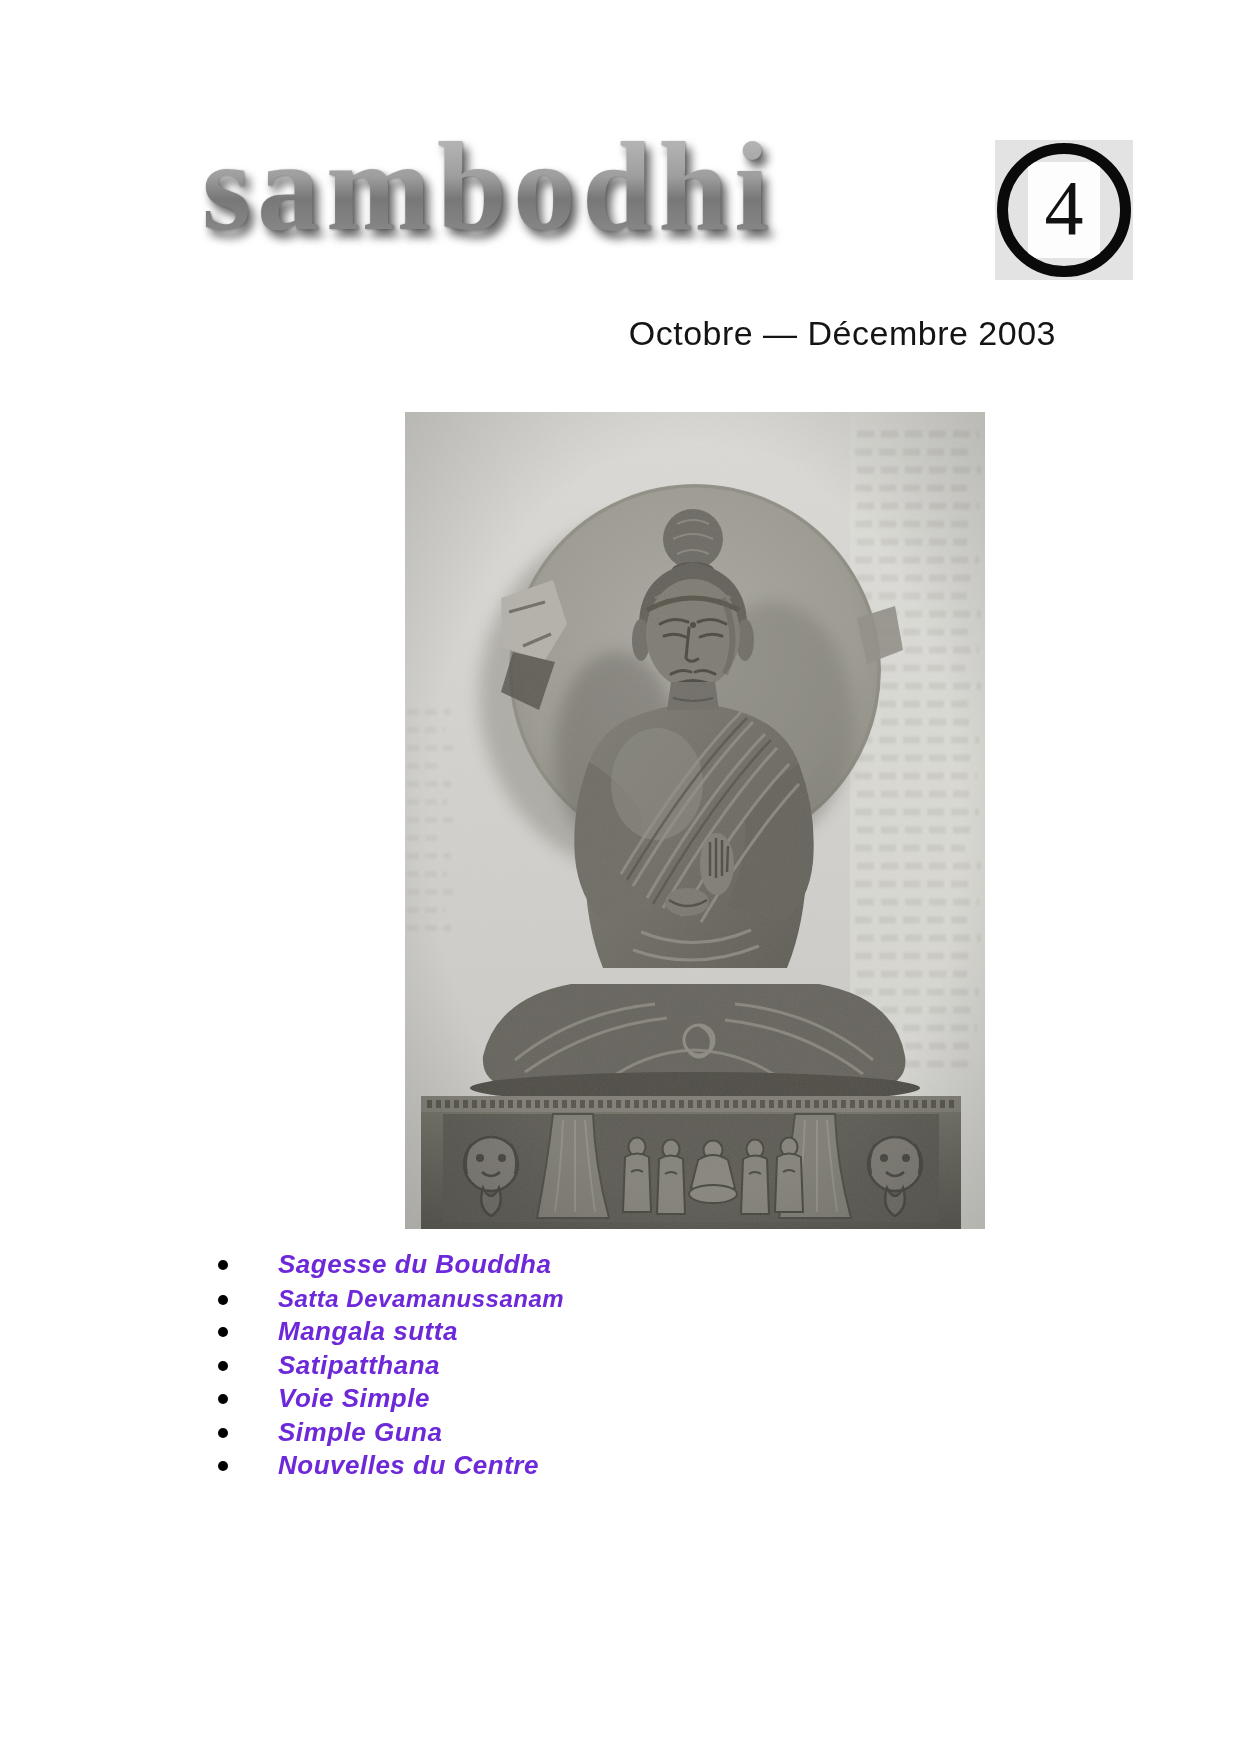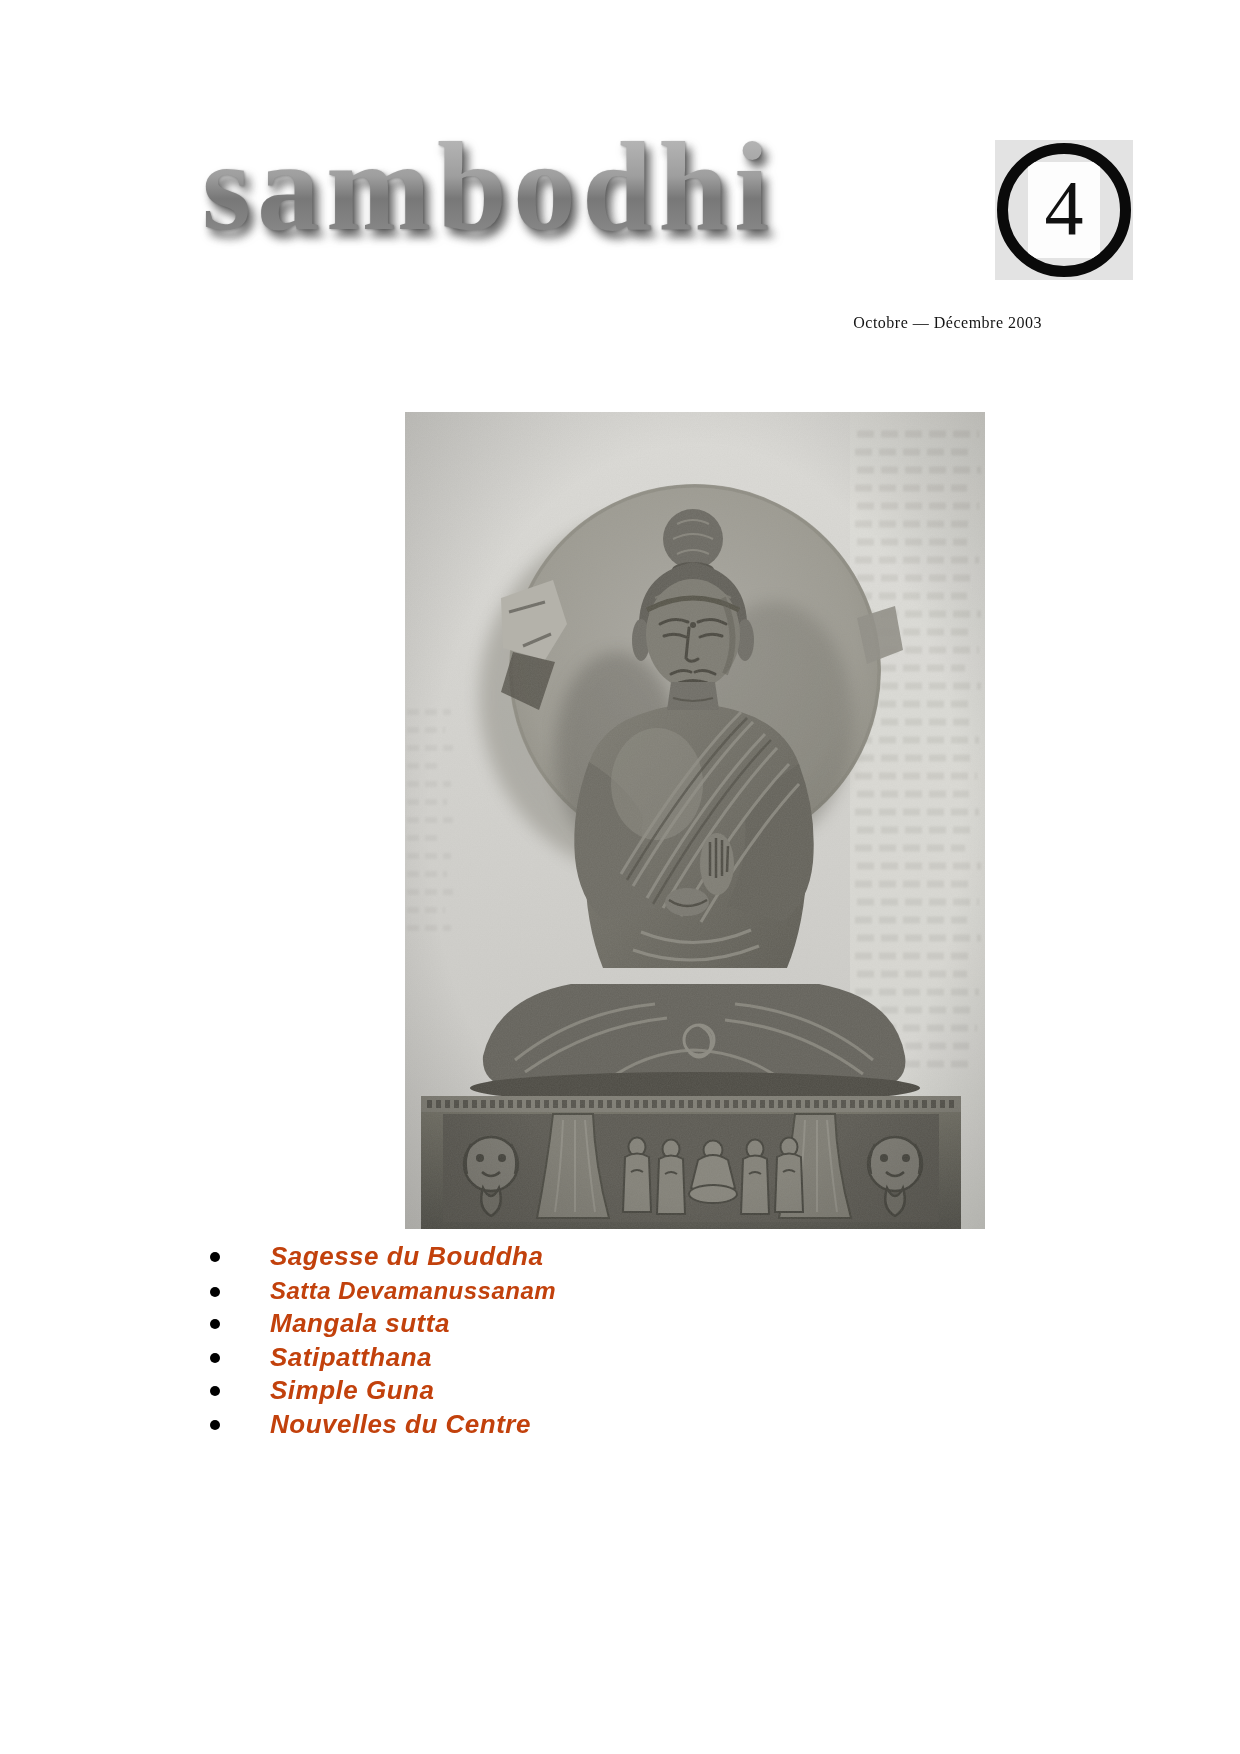--- a/index.html
+++ b/index.html
@@ -55,47 +55,47 @@
     font-family:"Liberation Serif", serif;
     font-size:78px;
     line-height:1;
     color:#111;
     transform:translateY(-2px);
   }
 
   
   .dateline{
     position:absolute;
-    right:148px;top:314px;
-    font-family:Liberation Serif, serif;
-    font-size:16px;
+    right:134px;top:314px;
+    font-family:Liberation Sans, sans-serif;
+    font-size:34px;
     color:#141414;
     letter-spacing:.5px;
     white-space:nowrap;
   }
 
   
   .photo{
     position:absolute;
     left:355px;top:412px;
     width:580px;height:817px;
     margin:0;padding:0;
   }
   .photo svg{display:block;width:100%;height:100%;}
 
   
   .toc{
     position:absolute;
     left:158px;top:1240px;
-    margin:0;padding:0;
+    margin:8px;padding:0;
     list-style:none;
     font-family:"Liberation Sans", sans-serif;
     font-style:italic;
     font-weight:bold;
-    color:#c2410c;
+    color:#6d28d9;
   }
   .toc-item{
     position:relative;
     padding-left:62px;
     font-size:26px;
     line-height:33.5px;
     letter-spacing:.5px;
     white-space:nowrap;
   }
   .toc-item .dot{
@@ -321,20 +321,24 @@
     <li class="toc-item">
       <span class="dot"></span>
       <span>Mangala sutta</span>
     </li>
     <li class="toc-item">
       <span class="dot"></span>
       <span>Satipatthana</span>
     </li>
     <li class="toc-item">
       <span class="dot"></span>
+      <span>Voie Simple</span>
+    </li>
+    <li class="toc-item">
+      <span class="dot"></span>
       <span>Simple Guna</span>
     </li>
     <li class="toc-item">
       <span class="dot"></span>
       <span>Nouvelles du Centre</span>
     </li>
   </ul>
 
 </div>
 

